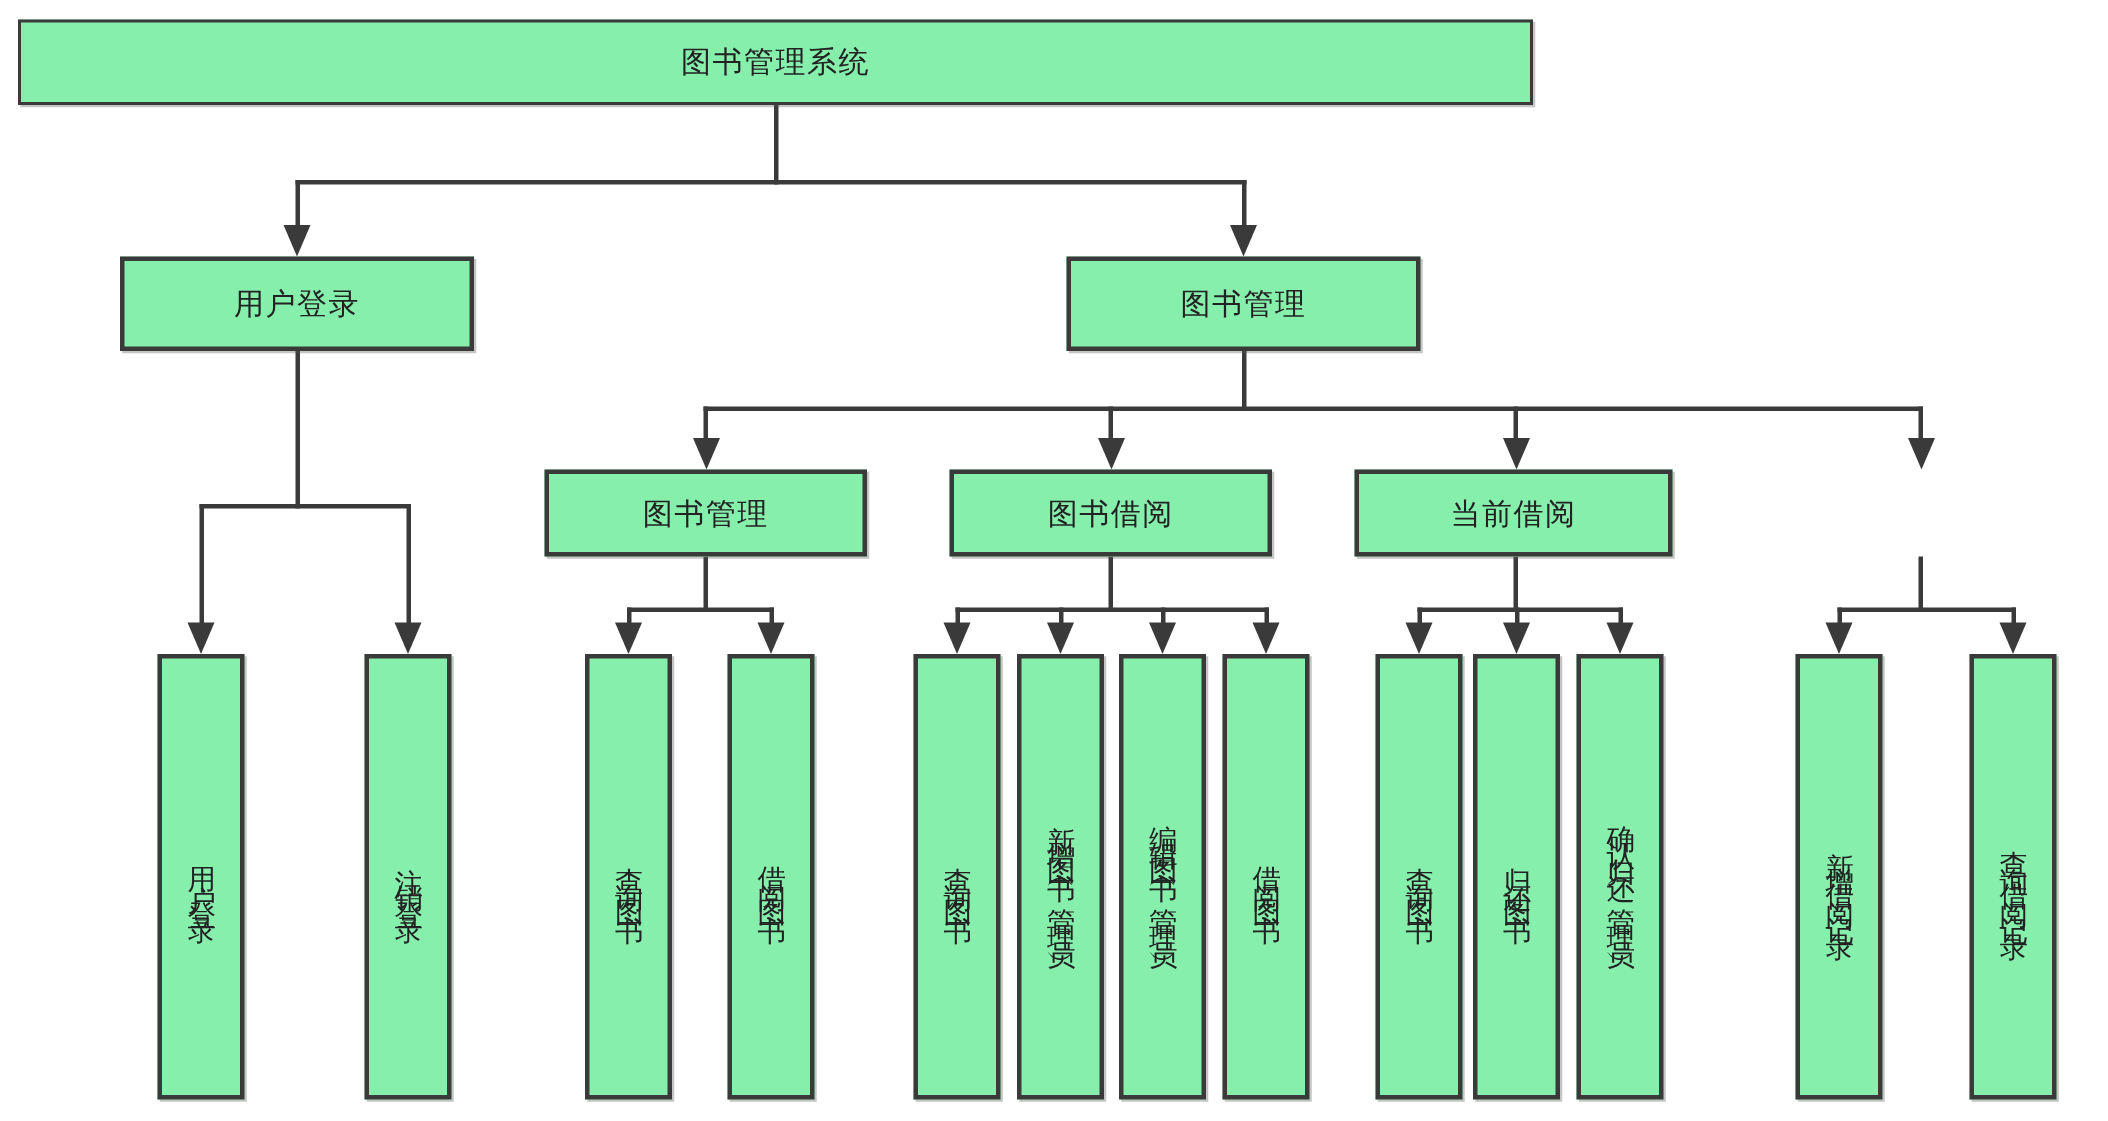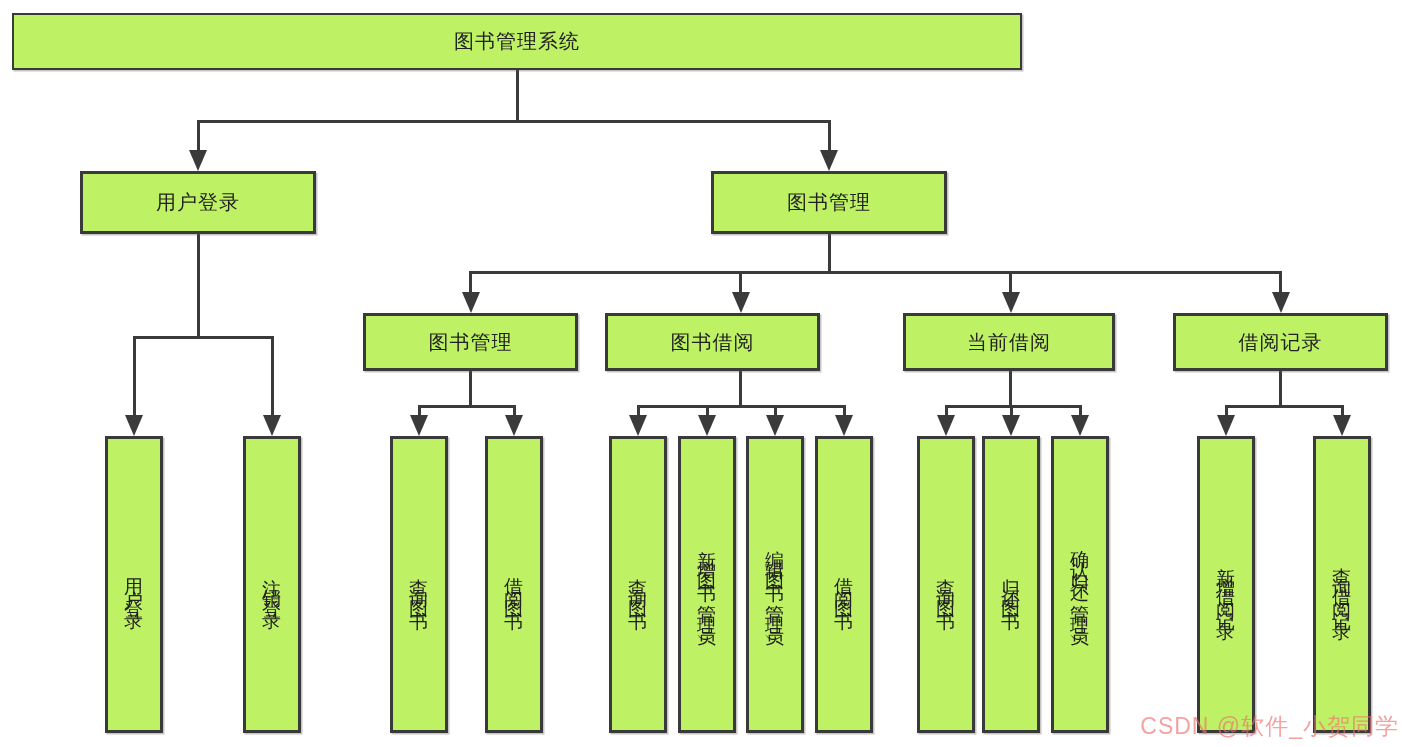--- a/index.html
+++ b/index.html
@@ -6,21 +6,21 @@
   #canvas{
     position:relative;
     width:1405px;height:747px;
     background:#ffffff;
     overflow:hidden;
     font-family:"Liberation Sans","DejaVu Sans",sans-serif;
   }
   .box{
     position:absolute;
     box-sizing:border-box;
-    background:#bef264;
+    background:#86efac;
     border:3px solid #3a3a3a;
     box-shadow:1.5px 1.5px 0 rgba(90,90,90,0.35);
     display:flex;align-items:center;justify-content:center;
     color:#222222;
     z-index:2;
   }
   .box.root{border-width:2px;}
   .box.h span{
     font-size:20px;
     letter-spacing:1px;
@@ -54,41 +54,37 @@
     color:rgba(240,110,110,0.65);
     letter-spacing:1px;
     z-index:5;
     white-space:nowrap;
   }
 </style>
 </head>
 <body>
 
 <div id="canvas">
-  <div class="watermark">CSDN @软件_小贺同学</div>
 <div class="box h root" style="left: 12px; top: 13px; width: 1010px; height: 57px;">
       <span>图书管理系统</span>
     </div>
     <div class="box h" style="left: 80px; top: 171px; width: 236px; height: 63px;">
       <span>用户登录</span>
     </div>
     <div class="box h" style="left: 711px; top: 171px; width: 236px; height: 63px;">
       <span>图书管理</span>
     </div>
     <div class="box h" style="left: 363px; top: 313px; width: 215px; height: 58px;">
       <span>图书管理</span>
     </div>
-    <div class="box h" style="left: 605px; top: 313px; width: 215px; height: 58px;">
+    <div class="box h" style="left: 633px; top: 313px; width: 215px; height: 58px;">
       <span>图书借阅</span>
     </div>
     <div class="box h" style="left: 903px; top: 313px; width: 212px; height: 58px;">
       <span>当前借阅</span>
-    </div>
-    <div class="box h" style="left: 1173px; top: 313px; width: 215px; height: 58px;">
-      <span>借阅记录</span>
     </div>
     <div class="box v" style="left: 105px; top: 436px; width: 58px; height: 297px;">
       <span>用户登录</span>
     </div>
     <div class="box v" style="left: 243px; top: 436px; width: 58px; height: 297px;">
       <span>注销登录</span>
     </div>
     <div class="box v" style="left: 390px; top: 436px; width: 58px; height: 297px;">
       <span>查询图书</span>
     </div>

